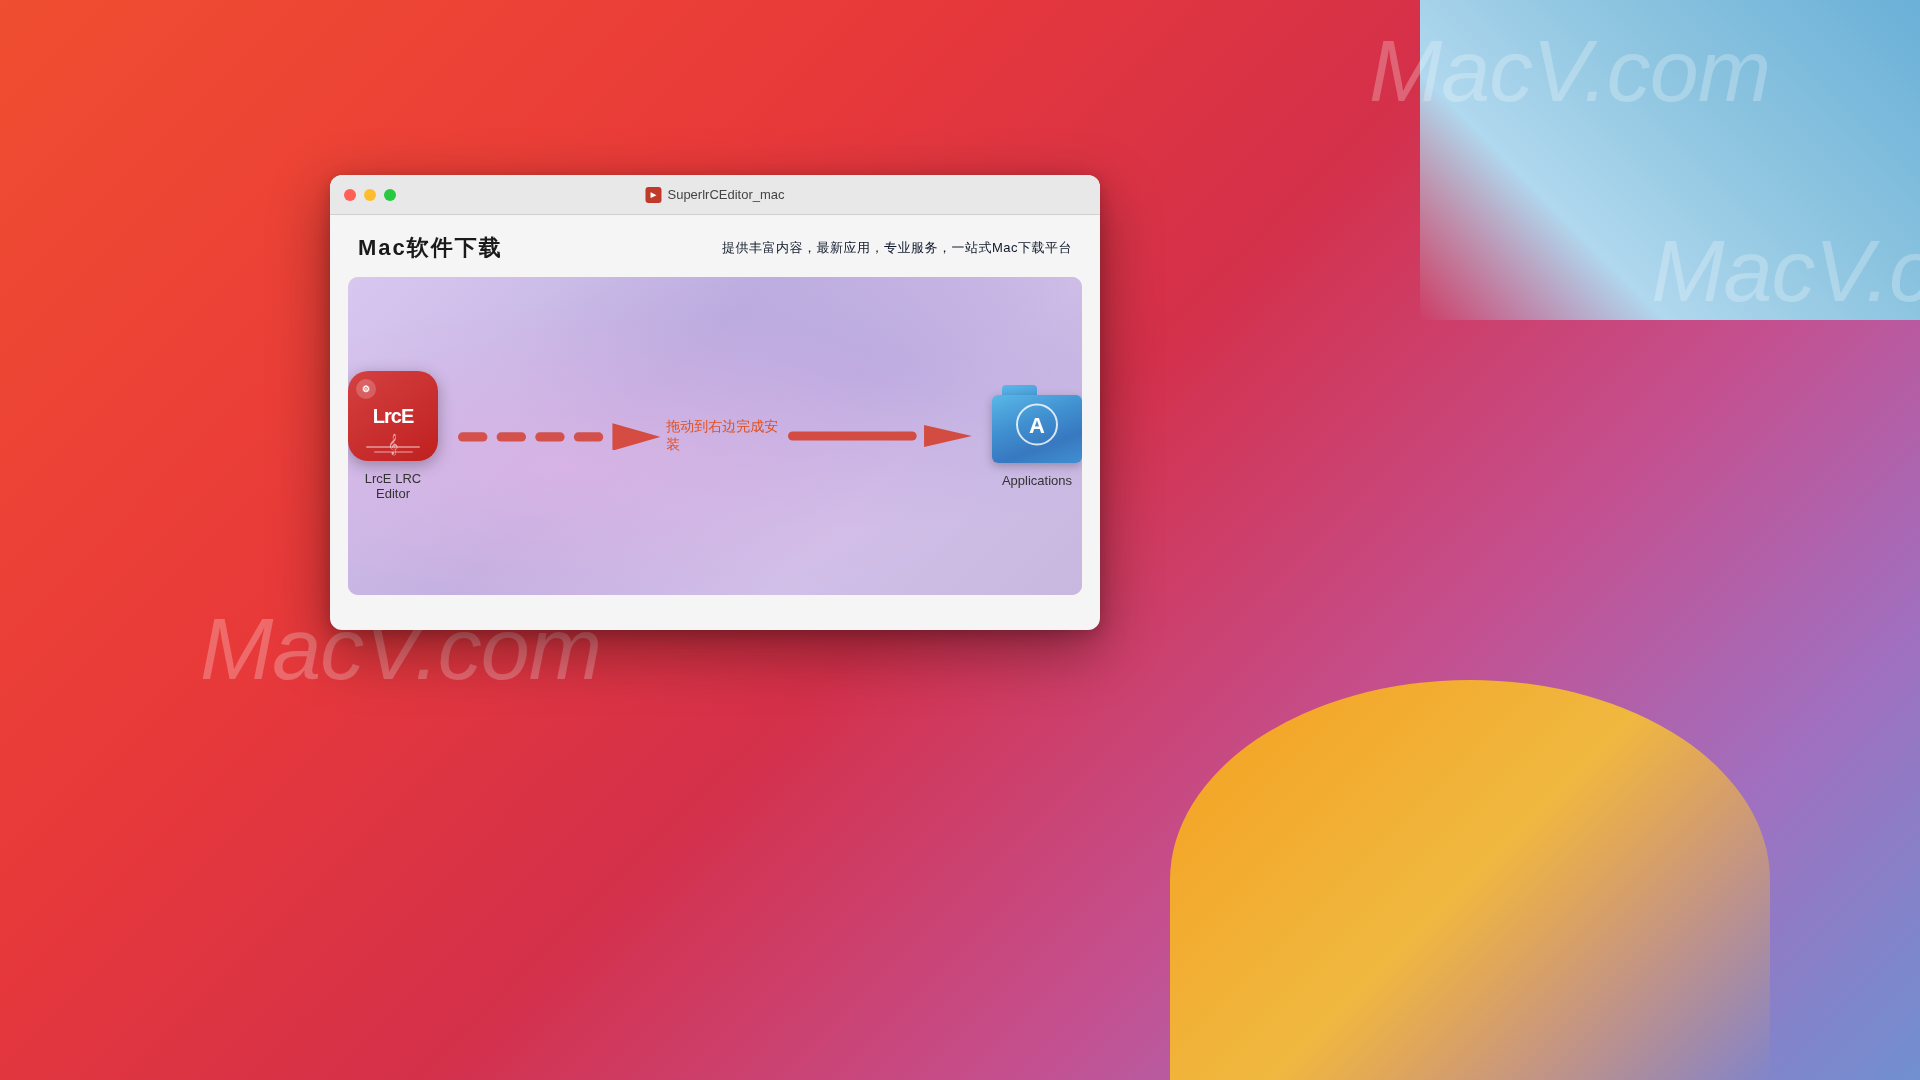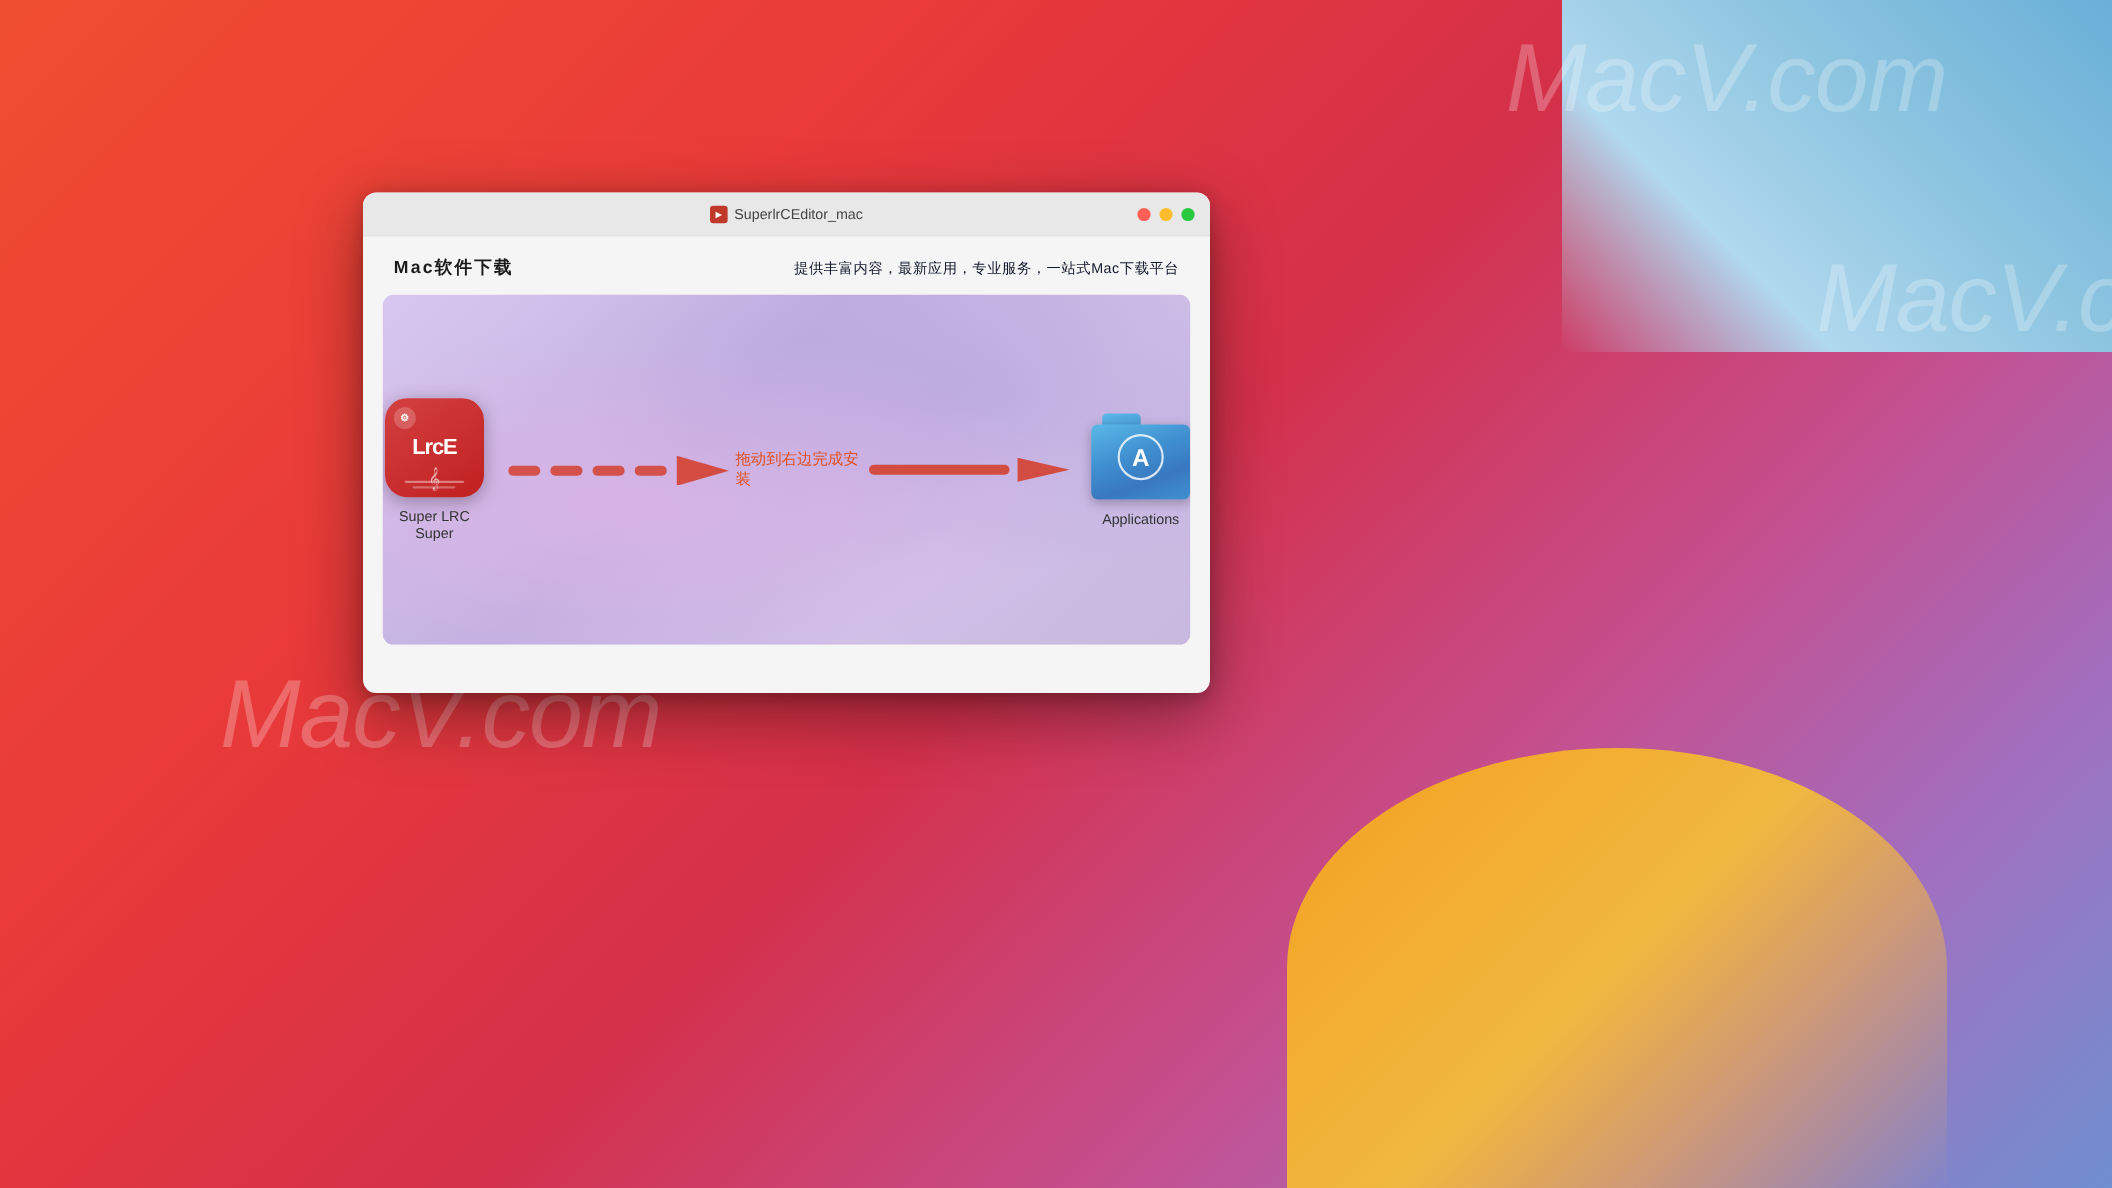--- a/index.html
+++ b/index.html
@@ -90,21 +90,20 @@
     
     .titlebar {
       height: 40px;
       background: #e8e8e8;
       display: flex;
       align-items: center;
       padding: 0 14px;
       border-bottom: 1px solid #d0d0d0;
       border-radius: 12px 12px 0 0;
       position: relative;
-      justify-content: flex-end;
     }
 
     .traffic-lights {
       display: flex;
       gap: 8px;
       align-items: center;
     }
 
     .traffic-light {
       width: 12px;
@@ -143,21 +142,21 @@
     
     .content-header {
       padding: 18px 28px 14px 28px;
       display: flex;
       align-items: center;
       justify-content: space-between;
       background: #f5f5f5;
     }
 
     .site-title {
-      font-size: 16px;
+      font-size: 22px;
       font-weight: 600;
       color: #1a1a1a;
       letter-spacing: 2px;
     }
 
     .site-subtitle {
       font-size: 13px;
       color: #0f172a;
       letter-spacing: 0.5px;
     }
@@ -355,21 +354,21 @@
             <div class="app-icon-lrc">LrcE</div>
 
             <div style="position:absolute;bottom:8px;left:6px;right:6px;display:flex;flex-direction:column;gap:3px;">
               <div style="height:2px;background:rgba(255,255,255,0.4);border-radius:1px;width:70%;margin:0 auto;"></div>
               <div style="height:2px;background:rgba(255,255,255,0.3);border-radius:1px;width:50%;margin:0 auto;"></div>
             </div>
 
             <div style="position:absolute;bottom:6px;left:50%;transform:translateX(-50%);font-size:18px;color:rgba(255,255,255,0.6);">𝄞</div>
           </div>
         </div>
-        <div class="app-name">Super LRC Super</div>
+        <div class="app-name">LrcE LRC Editor</div>
       </div>
 
       <div class="arrow-area">
 
         <div style="display:flex;flex-direction:row;align-items:center;gap:6px;">
 
           <svg width="220" height="28" viewBox="0 0 220 28">
 
             <rect x="0" y="10" width="32" height="10" rx="5" fill="#d44030" opacity="0.85"></rect>
             <rect x="42" y="10" width="32" height="10" rx="5" fill="#d44030" opacity="0.85"></rect>

